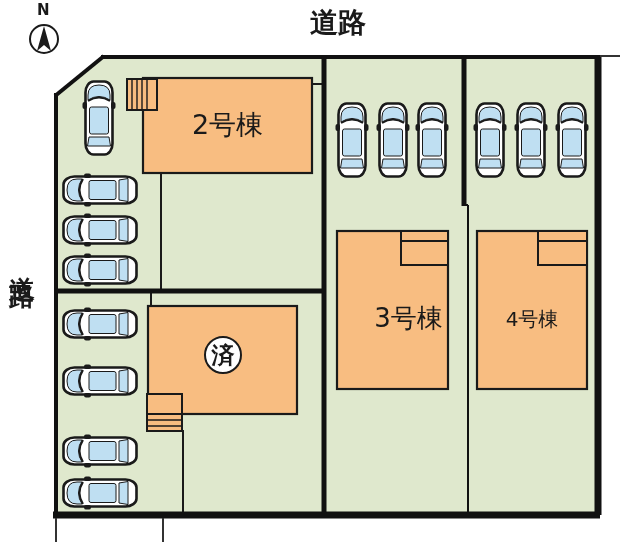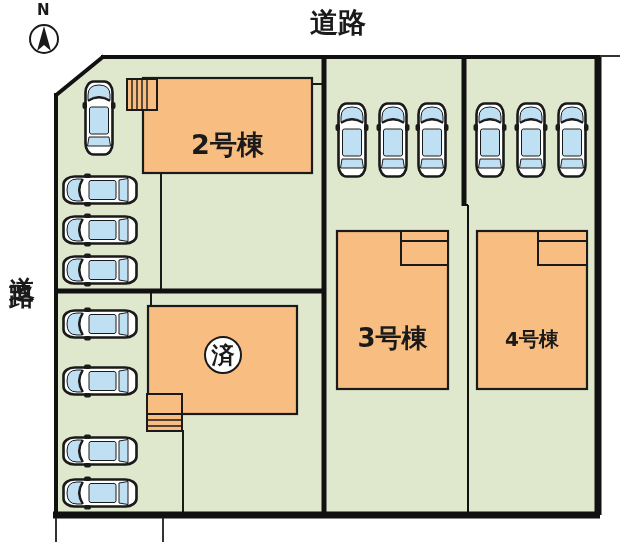--- a/index.html
+++ b/index.html
@@ -5,23 +5,23 @@
   html,body{margin:0;padding:0;background:#fff;}
   #stage{
     position:relative;width:620px;height:542px;background:#ffffff;overflow:hidden;
     font-family:"DejaVu Sans","Liberation Sans",sans-serif;color:#1a1a1a;
   }
   #plan-svg{position:absolute;left:0;top:0;}
   .lbl{position:absolute;color:#1a1a1a;line-height:1.05;}
   .road-top{left:290px;top:8px;width:96px;text-align:center;font-size:28px;font-weight:600;}
   .road-left{left:8px;top:256px;writing-mode:vertical-rl;font-size:26px;font-weight:600;letter-spacing:6px;}
   .n-label{left:37px;top:3px;font-size:15px;font-weight:bold;}
-  .bldg-label{display:flex;align-items:center;justify-content:center;font-weight:700;margin-top:20px;}
+  .bldg-label{display:flex;align-items:center;justify-content:center;font-weight:400;}
   .b2{left:143px;top:78px;width:169px;height:95px;font-size:27px;}
-  .b3{left:337px;top:299px;width:111px;height:40px;font-size:26px;}
+  .b3{left:337px;top:299px;width:111px;height:40px;font-size:26px;padding-left:16px;}
   .b4{left:477px;top:299px;width:110px;height:40px;font-size:20px;}
   .sold-badge{
     position:absolute;left:204px;top:336px;width:38px;height:38px;border-radius:50%;
     background:#ffffff;border:2px solid #1a1a1a;box-sizing:border-box;
     display:flex;align-items:center;justify-content:center;font-size:23px;font-weight:600;
   }
 </style>
 </head>
 <body>
 

